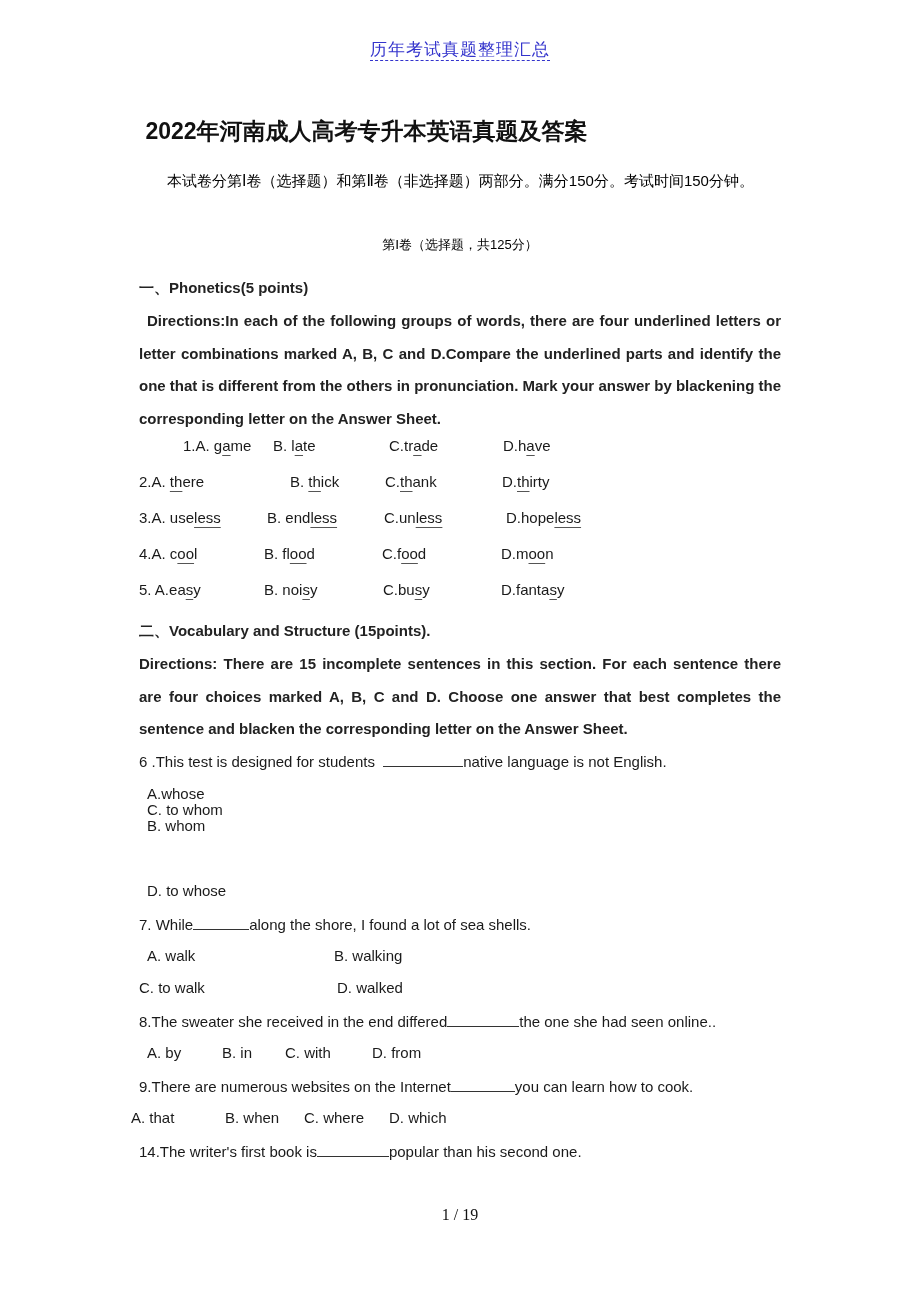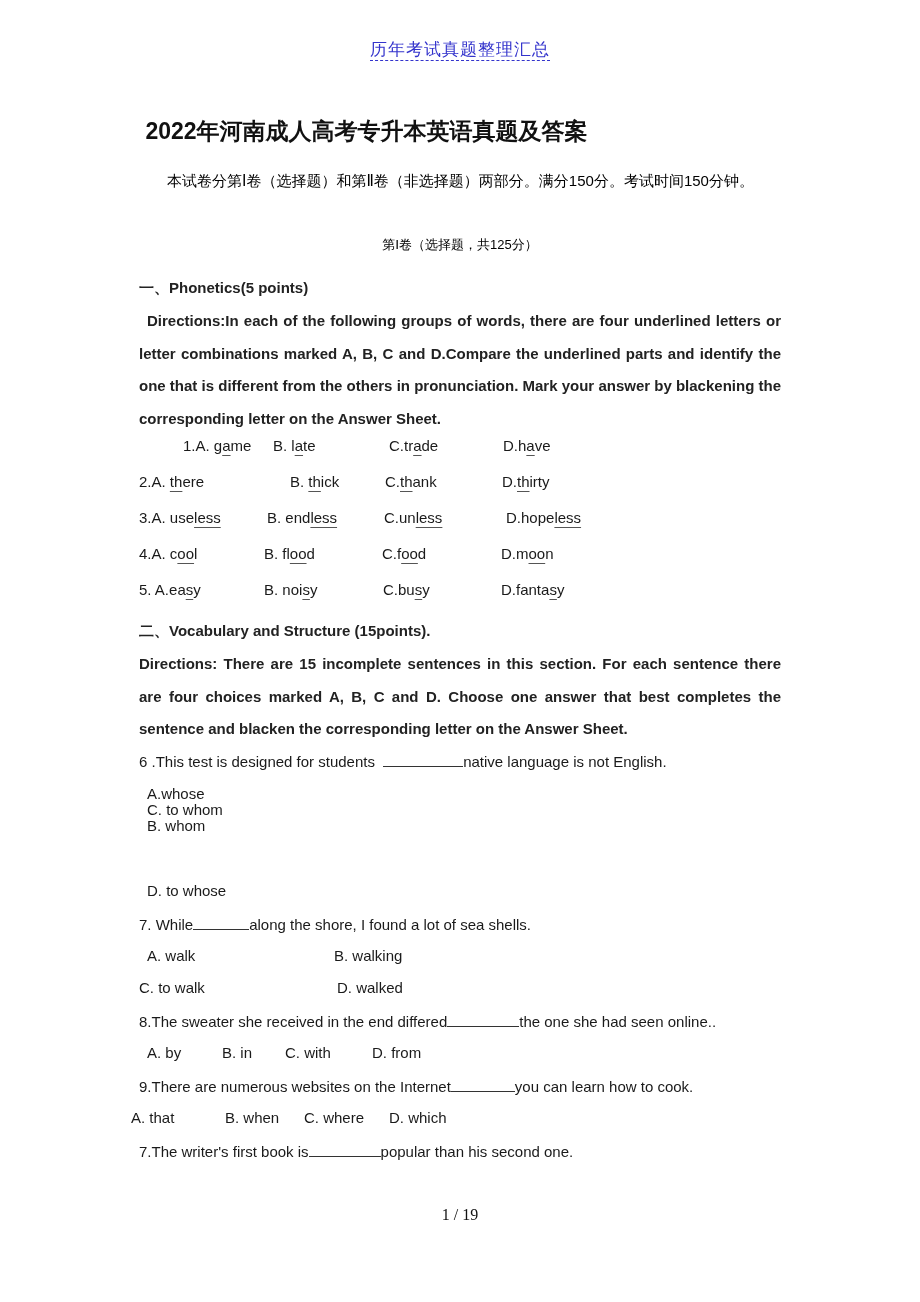--- a/index.html
+++ b/index.html
@@ -98,16 +98,16 @@
 
 <div class="row" style="top:1077px; left:139px;">
   <span>9.There are numerous websites on the Internet</span><span class="blank" style="width:64px;"></span><span>you can learn how to cook.</span>
 </div>
 <div class="row" style="top:1109px; left:131px;">A. that</div>
 <div class="row" style="top:1109px; left:225px;">B. when</div>
 <div class="row" style="top:1109px; left:304px;">C. where</div>
 <div class="row" style="top:1109px; left:389px;">D. which</div>
 
 <div class="row" style="top:1142px; left:139px;">
-  <span>7.The writer's first book is</span><span class="blank" style="width:72px;"></span><span>popular than his second one.</span>
+  <span>14.The writer's first book is</span><span class="blank" style="width:72px;"></span><span>popular than his second one.</span>
 </div>
 
 <div class="footer">1 / 19</div>
 
 </body></html>

